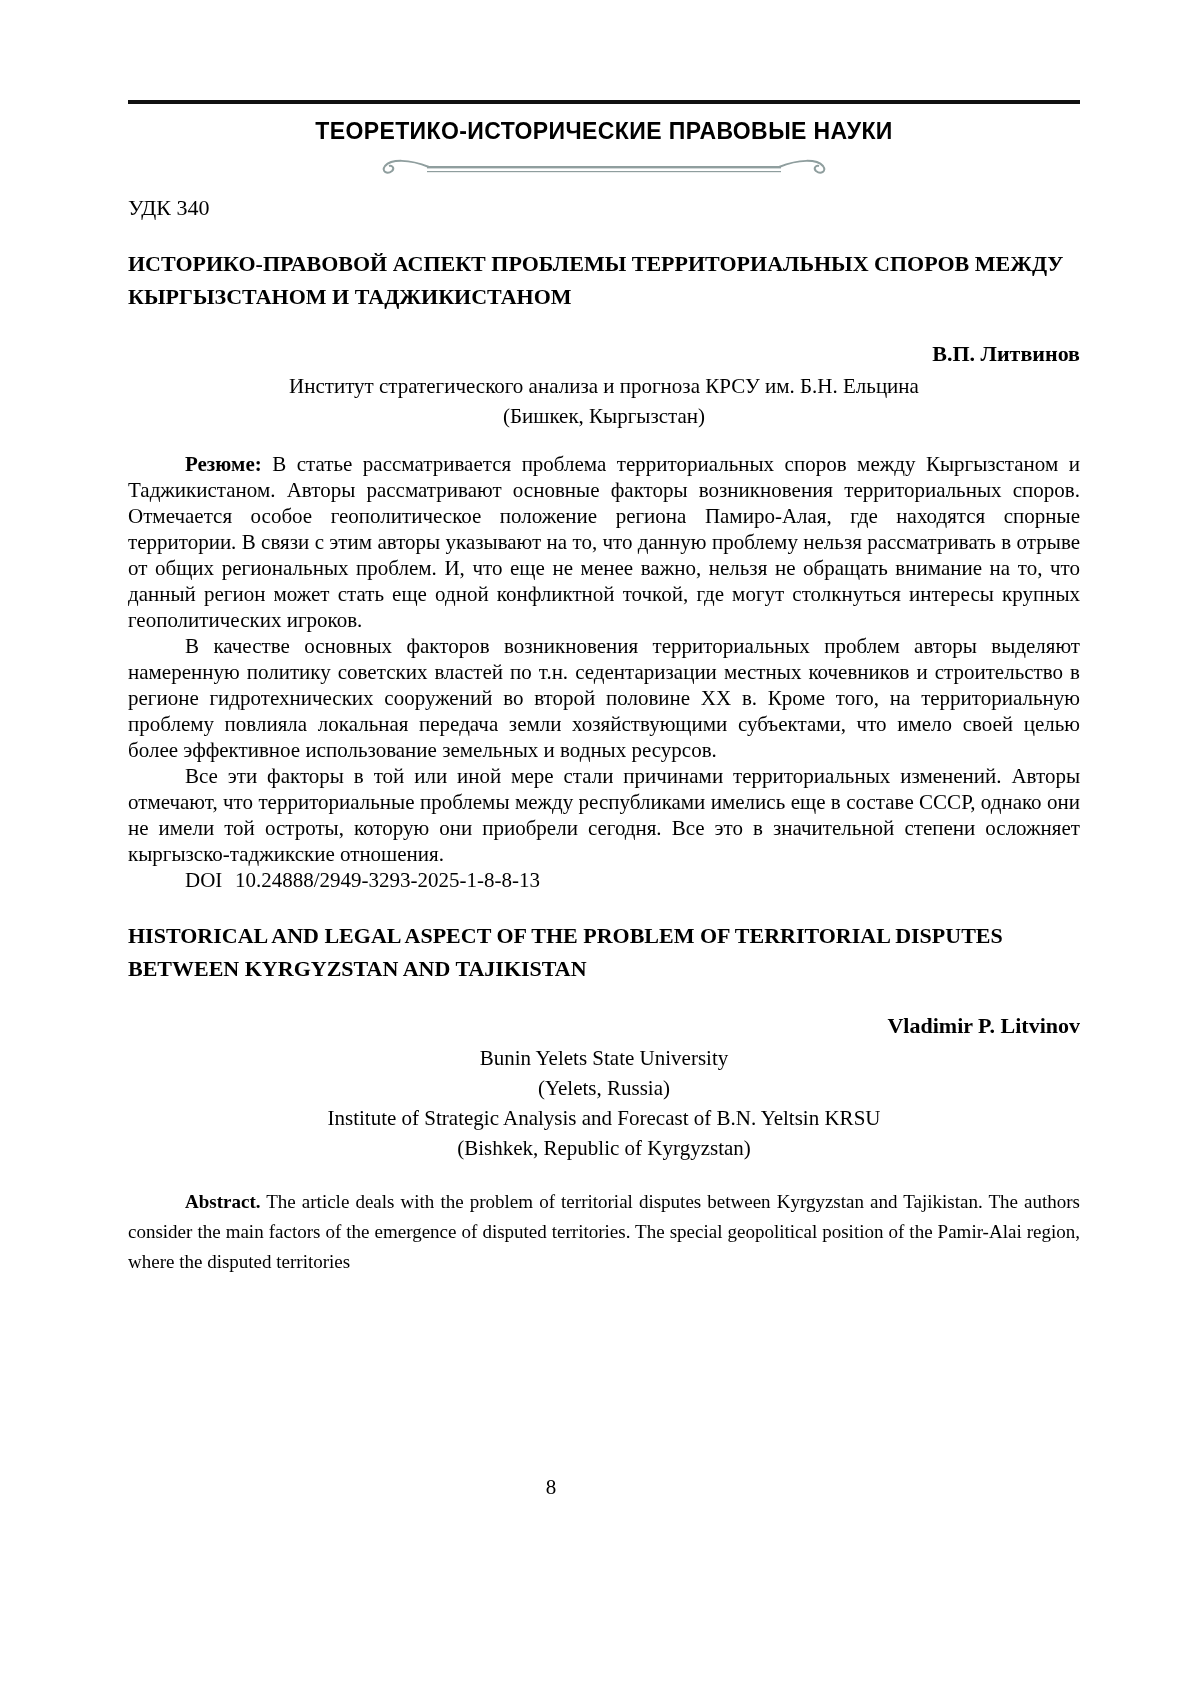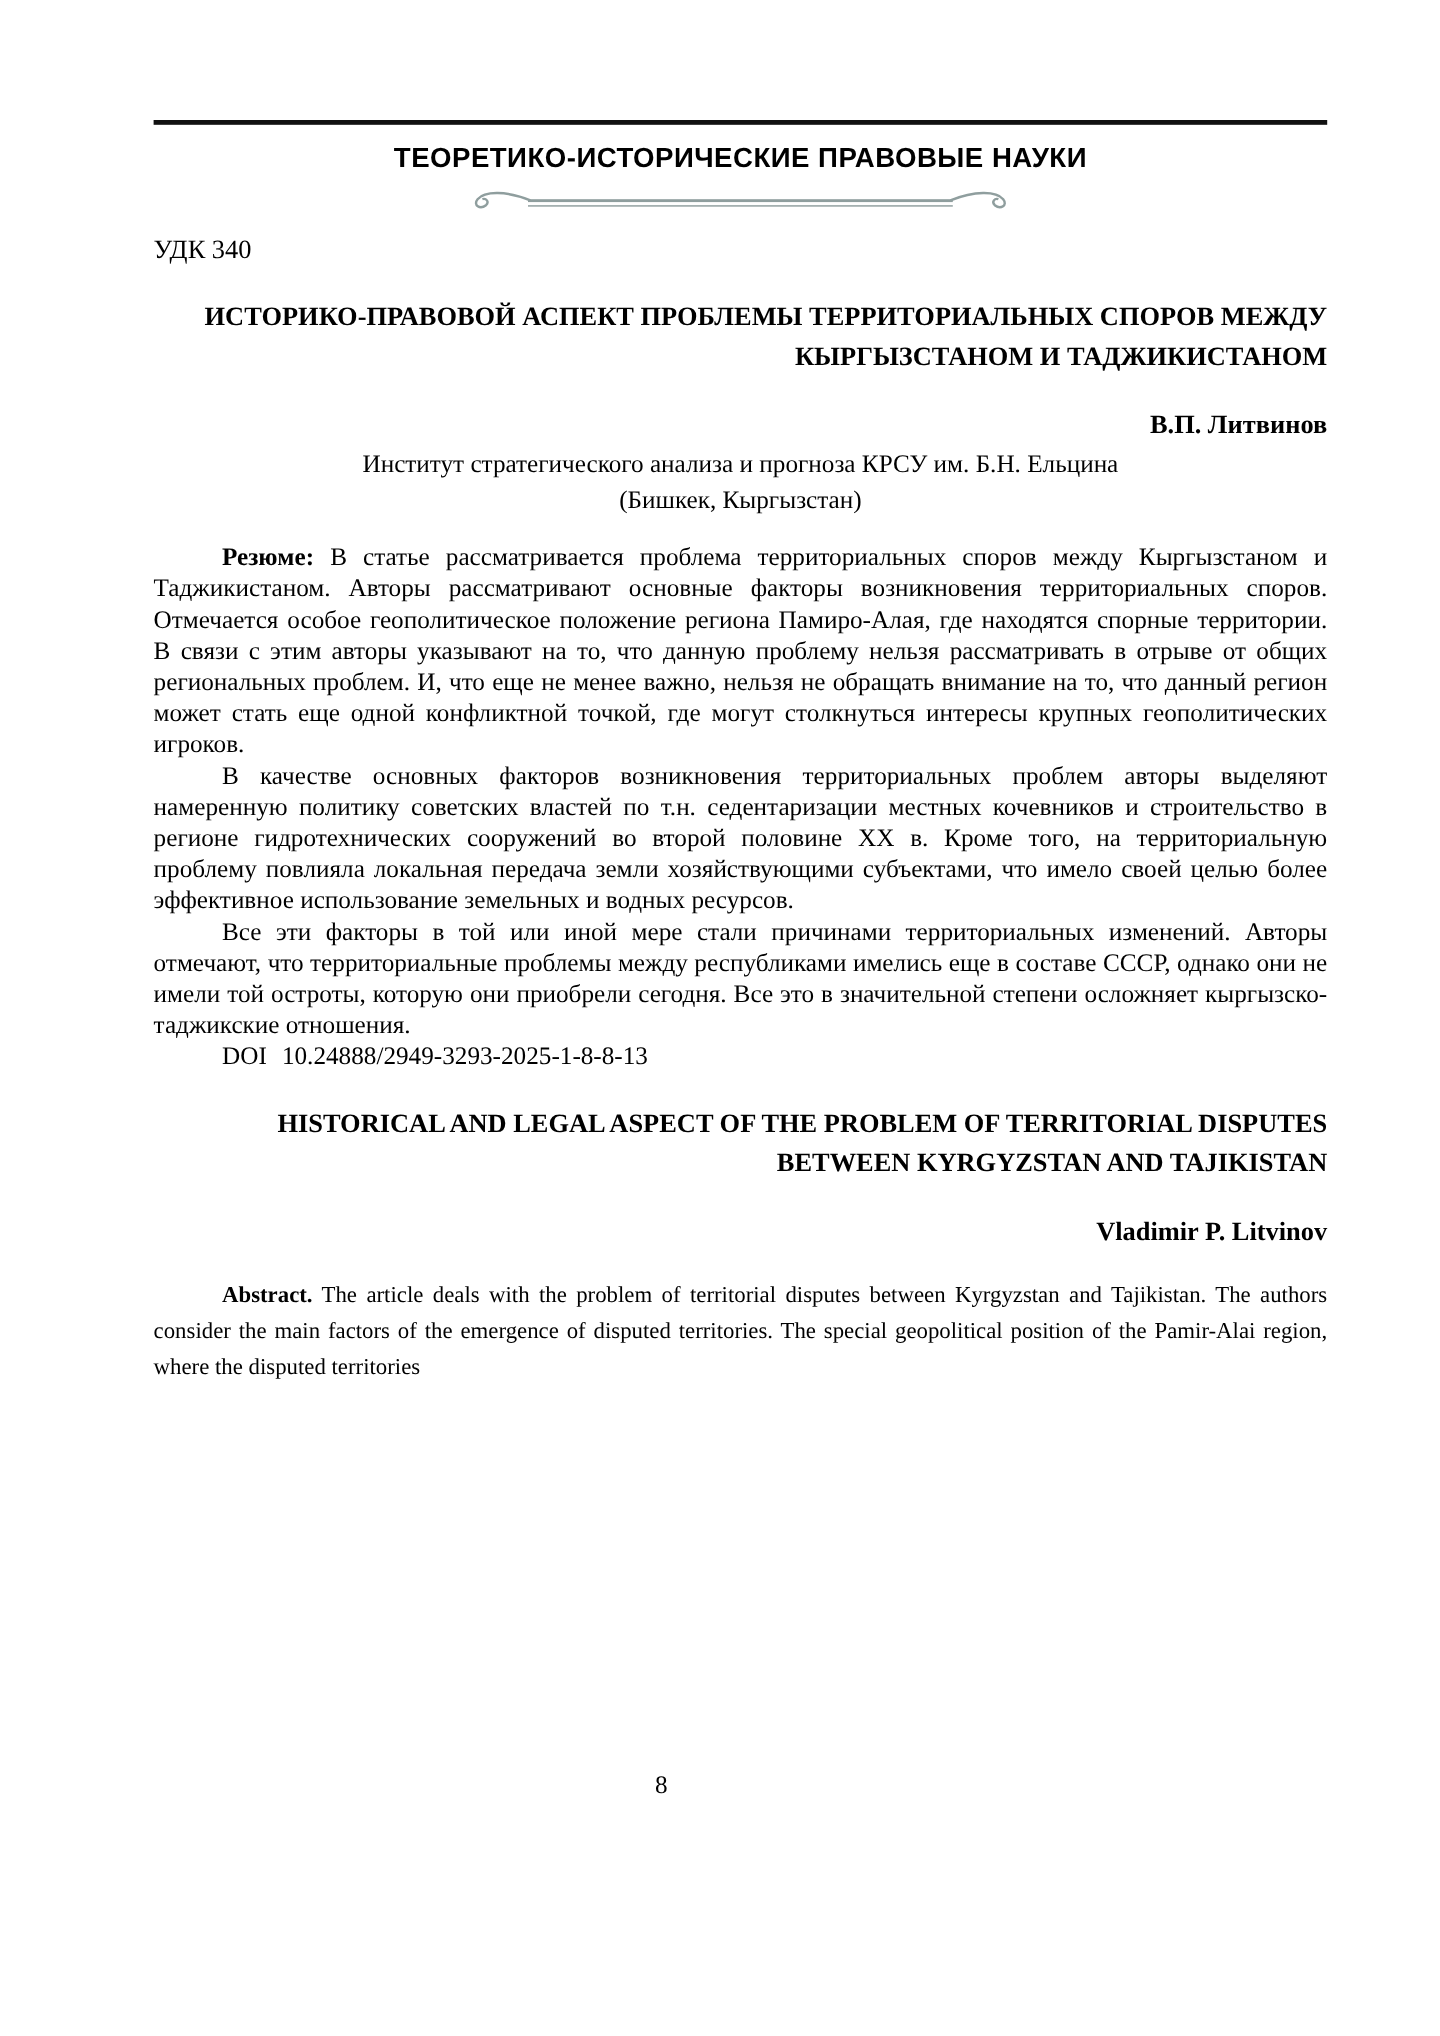--- a/index.html
+++ b/index.html
@@ -9,21 +9,21 @@
   *{ box-sizing:border-box; }
   html,body{ margin:0; padding:0; background:#ffffff; }
   .page{
     position:relative;
     width:1200px;
     height:1697px;
     margin:0 auto;
     background:#ffffff;
     color:#000;
     font-family:"Liberation Serif", "DejaVu Serif", serif;
-    padding:100px 94px 0 128px;
+    padding:100px 120px 0 128px;
   }
   .top-rule{
     height:4px;
     background:var(--rule,#111);
     margin-bottom:14px;
   }
   .section-header{
     font-family:"Liberation Sans", "DejaVu Sans", sans-serif;
     font-weight:700;
     font-size:23px;
@@ -35,21 +35,21 @@
     justify-content:center;
     margin:12px 0 2px 0;
   }
   .udk{
     font-weight:400;
     font-size:22px;
     margin-top:12px;
   }
   .title-ru, .title-en{
     margin-top:26px;
-    text-align:right;
+    text-align:left;
     font-weight:700;
     font-size:22px;
     line-height:33px;
   }
   .author-name{
     margin-top:26px;
     text-align:right;
     font-weight:700;
     font-size:22px;
     line-height:30px;
@@ -133,20 +133,26 @@
     <p class="para"><b>Резюме:</b> <span>В статье рассматривается проблема территориальных споров между Кыргызстаном и Таджикистаном. Авторы рассматривают основные факторы возникновения территориальных споров. Отмечается особое геополитическое положение региона Памиро-Алая, где находятся спорные территории. В связи с этим авторы указывают на то, что данную проблему нельзя рассматривать в отрыве от общих региональных проблем. И, что еще не менее важно, нельзя не обращать внимание на то, что данный регион может стать еще одной конфликтной точкой, где могут столкнуться интересы крупных геополитических игроков.</span></p>
     <p class="para">В качестве основных факторов возникновения территориальных проблем авторы выделяют намеренную политику советских властей по т.н. седентаризации местных кочевников и строительство в регионе гидротехнических сооружений во второй половине XX в. Кроме того, на территориальную проблему повлияла локальная передача земли хозяйствующими субъектами, что имело своей целью более эффективное использование земельных и водных ресурсов.</p>
     <p class="para">Все эти факторы в той или иной мере стали причинами территориальных изменений. Авторы отмечают, что территориальные проблемы между республиками имелись еще в составе СССР, однако они не имели той остроты, которую они приобрели сегодня. Все это в значительной степени осложняет кыргызско-таджикские отношения.</p>
     <p class="doi-line"><span>DOI</span><span class="doi-value">10.24888/2949-3293-2025-1-8-8-13</span></p>
   </div>
 
   <div class="title-en">HISTORICAL AND LEGAL ASPECT OF THE PROBLEM OF TERRITORIAL DISPUTES BETWEEN KYRGYZSTAN AND TAJIKISTAN</div>
 
   <div class="author-name">Vladimir P. Litvinov</div>
 
+  <div class="affiliations-en">
+    <div>Bunin Yelets State University</div>
+    <div>(Yelets, Russia)</div>
+    <div>Institute of Strategic Analysis and Forecast of B.N. Yeltsin KRSU</div>
+    <div>(Bishkek, Republic of Kyrgyzstan)</div>
+  </div>
 
   <div class="abstract-block">
     <p class="para"><b>Abstract.</b> <span>The article deals with the problem of territorial disputes between Kyrgyzstan and Tajikistan. The authors consider the main factors of the emergence of disputed territories. The special geopolitical position of the Pamir-Alai region, where the disputed territories</span></p>
   </div>
 
   <div class="page-number">8</div>
 
 </div>
 
 </body></html>

